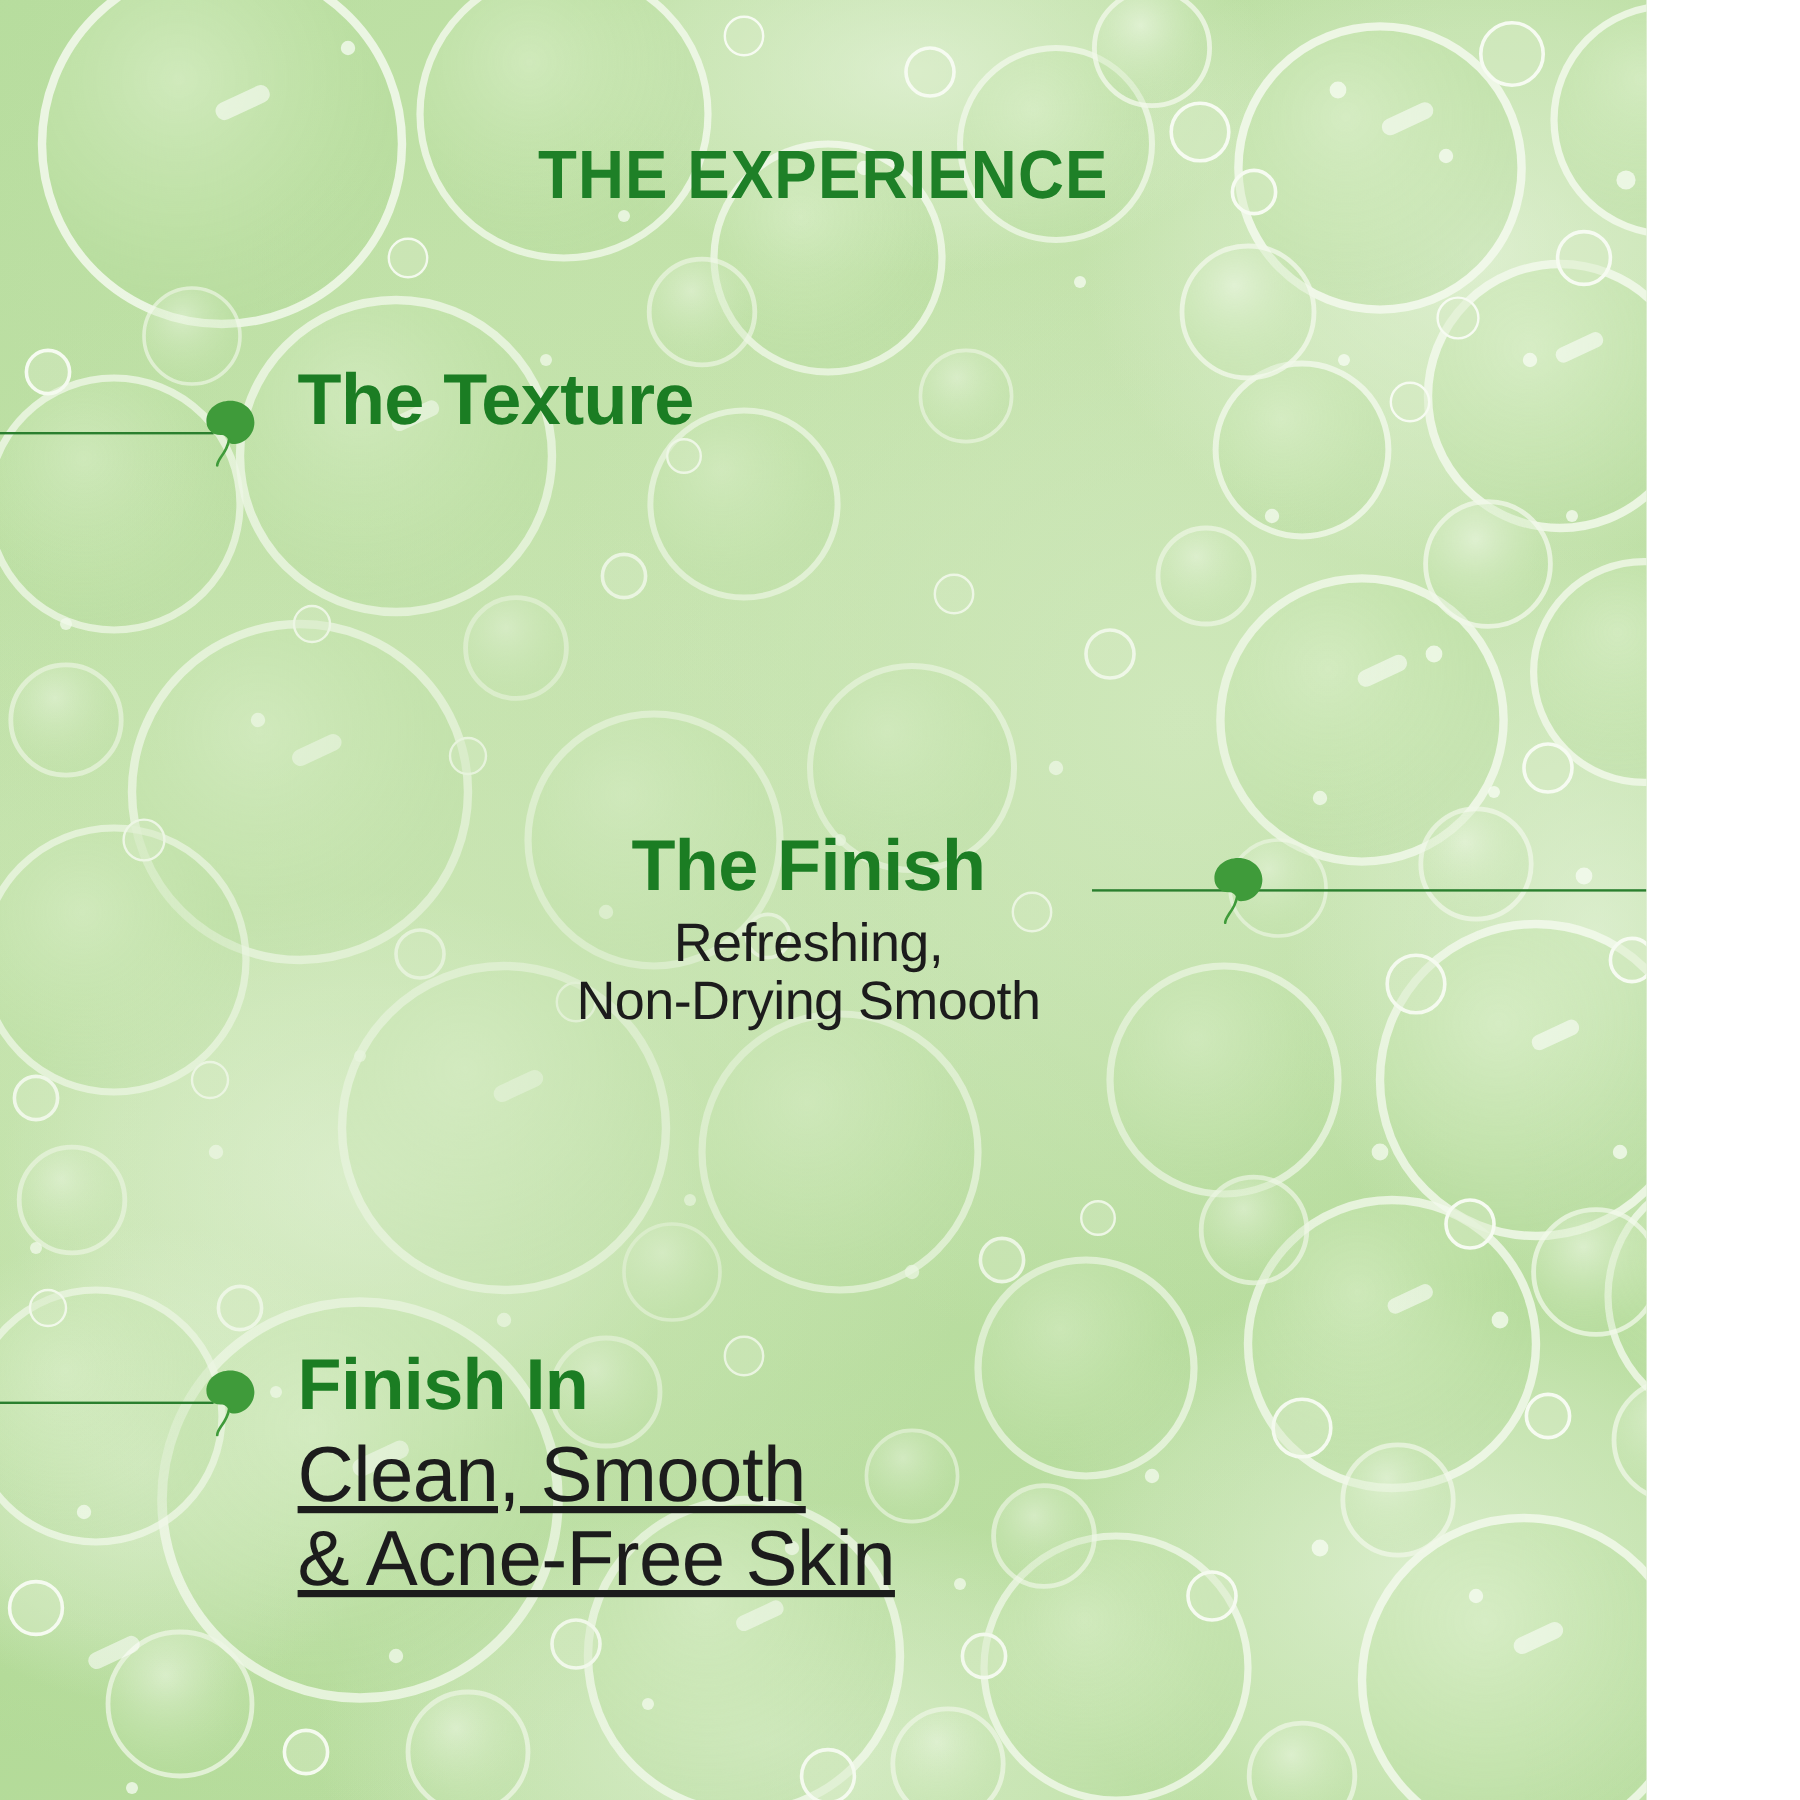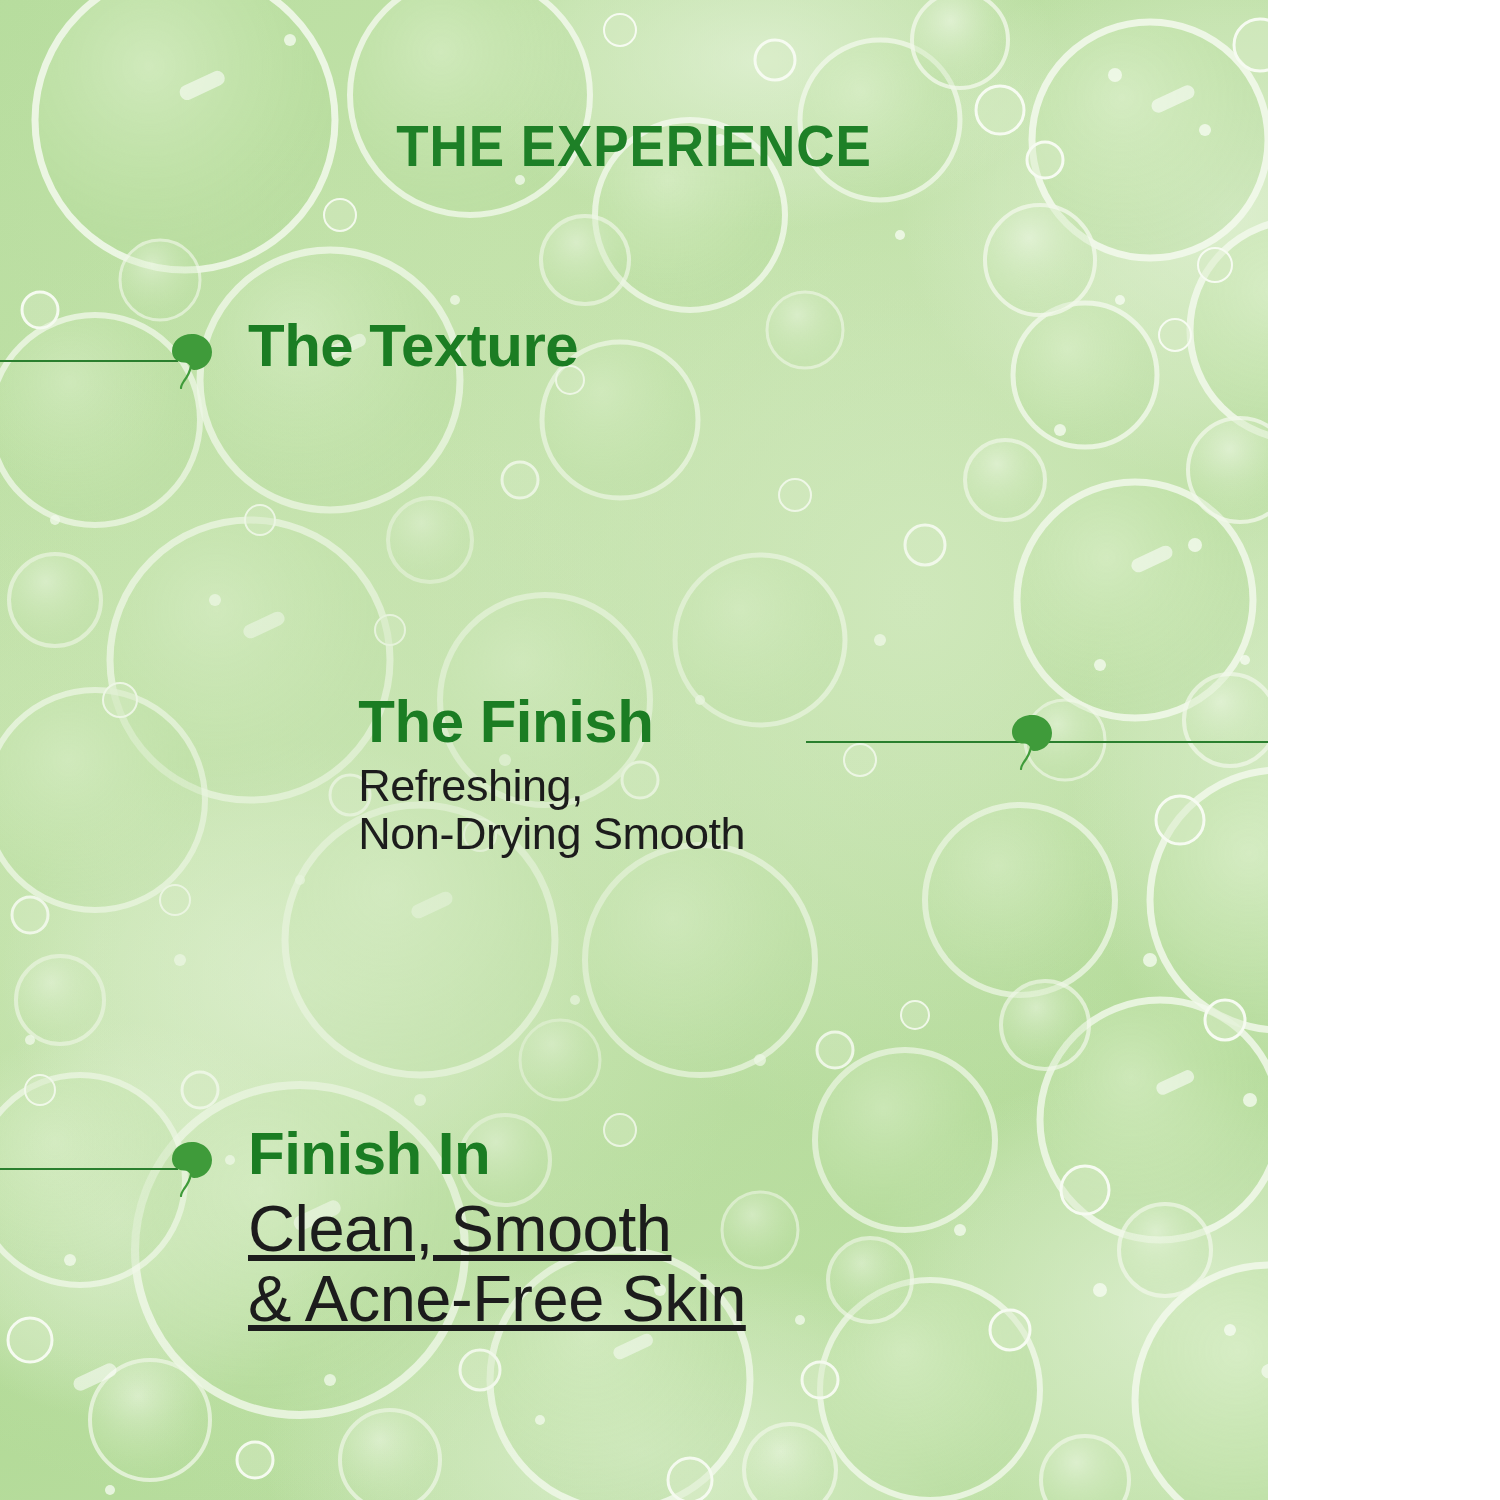--- a/index.html
+++ b/index.html
@@ -1,18 +1,18 @@
 <!DOCTYPE html>
 <html><head>
 <meta charset="utf-8">
 <style>
   html,body{margin:0;padding:0;background:#ffffff;}
   .canvas{
     position:relative;
-    width:1268px;height:1500px;
+    width:1372px;height:1500px;
     overflow:hidden;
     font-family:"Liberation Sans", sans-serif;
     background:#b9dda2;
   }
 
   
   .bg-base{
     position:absolute;inset:0;
     background:
       radial-gradient(ellipse 60% 55% at 18% 62%, #c9e6b2 0%, rgba(201,230,178,0) 70%),
@@ -46,26 +46,26 @@
     text-align:center;
     font-weight:bold;
     font-size:57px;
     letter-spacing:1px;
     transform:scaleX(.93);
     color:#1e8027;
     white-space:nowrap;
   }
 
   
-  #b1{left:248px;top:316px;text-align:left;}
+  #b1{left:248px;top:303px;text-align:left;}
   #b1 .hdr{font-size:60px;color:#1b7d23;}
   #b1 .body{font-size:65px;color:#1c1c1c;margin-top:10px;}
 
   
-  #b2{right:523px;top:692px;text-align:left;}
+  #b2{right:505px;top:692px;text-align:center;}
   #b2 .hdr{font-size:60px;color:#1b7d23;}
   #b2 .body{font-size:45px;color:#1c1c1c;margin-top:10px;}
 
   
   #b3{left:248px;top:1124px;text-align:left;}
   #b3 .hdr{font-size:60px;color:#1b7d23;}
   #b3 .body{font-size:65px;color:#1c1c1c;margin-top:10px;text-decoration:underline;}
 
   
   .conn{position:absolute;height:2px;background:#2a7f2e;}

